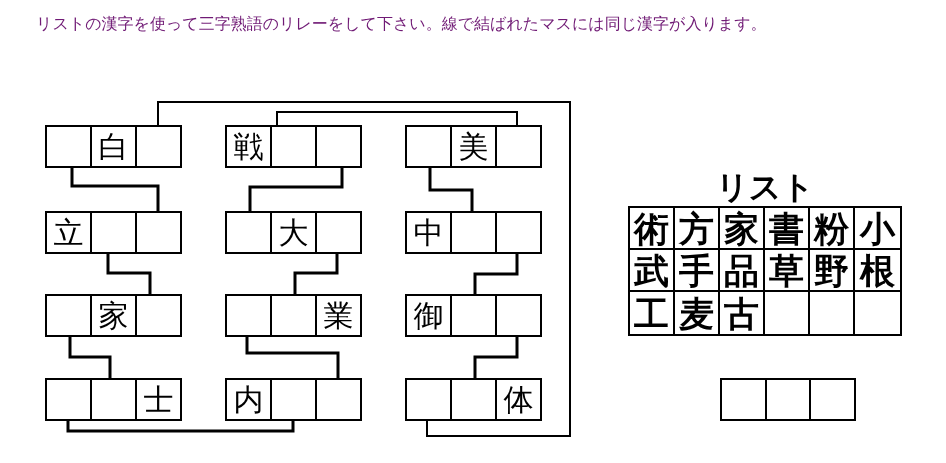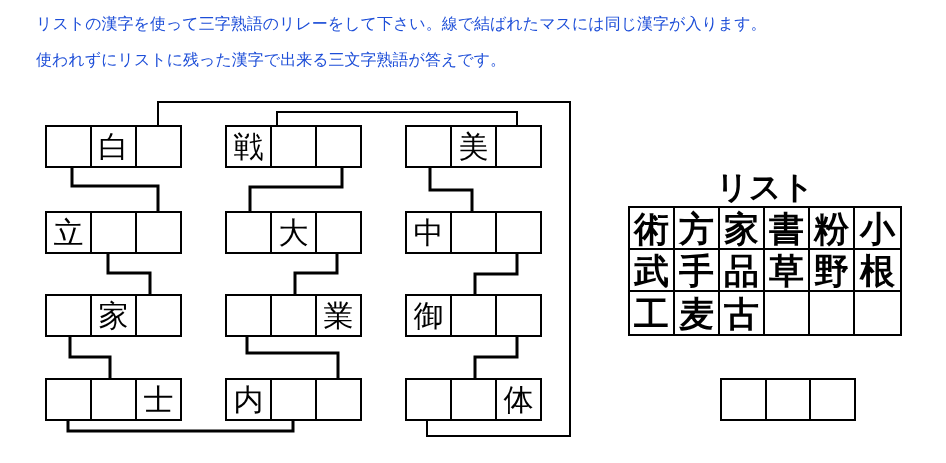--- a/index.html
+++ b/index.html
@@ -2,21 +2,21 @@
 <html><head>
 <meta charset="utf-8">
 <style>
   html,body { margin:0; padding:0; background:#fff; }
   .page {
     position:relative; width:946px; height:463px; background:#ffffff;
     font-family:"Liberation Sans", sans-serif; overflow:hidden;
   }
   .instr {
     position:absolute; left:36px; white-space:nowrap;
-    font-family:"Liberation Serif", serif; font-size:16px; color:#1d4ed8;
+    font-family:"Liberation Serif", serif; font-size:16px; color:#701a75;
   }
   #instr1 { top:14px; }
   #instr2 { top:50px; }
   svg.connectors { position:absolute; left:0; top:0; }
   svg.connectors polyline { fill:none; stroke:#000; }
   .pbox {
     position:absolute; display:flex; box-sizing:border-box;
     border:2px solid #000; background:#fff; width:137px; height:43px;
   }
   .pcell {
@@ -41,21 +41,20 @@
   }
   .list-cell.last-col { border-right:none; }
   .list-cell.last-row { border-bottom:none; }
   .answer-box { left:720px; top:378px; width:136px; }
 </style>
 </head>
 <body>
 
 <div class="page">
   <div class="instr" id="instr1">リストの漢字を使って三字熟語のリレーをして下さい。線で結ばれたマスには同じ漢字が入ります。</div>
-  <div class="instr" id="instr2">使われずにリストに残った漢字で出来る三文字熟語が答えです。</div>
 
   <svg class="connectors" width="946" height="463" id="connector-svg">
       <polyline points="158,125 158,102 570,102 570,436 427,436 427,421" stroke-width="2"></polyline>
       <polyline points="277,125 277,112 517,112 517,125" stroke-width="2"></polyline>
       <polyline points="72,168 72,186 158,186 158,211" stroke-width="3"></polyline>
       <polyline points="342,168 342,187 250,187 250,211" stroke-width="3"></polyline>
       <polyline points="430,168 430,190 472,190 472,211" stroke-width="3"></polyline>
       <polyline points="108,254 108,273 150,273 150,294" stroke-width="3"></polyline>
       <polyline points="337,254 337,273 295,273 295,294" stroke-width="3"></polyline>
       <polyline points="517,254 517,274 475,274 475,294" stroke-width="3"></polyline>

